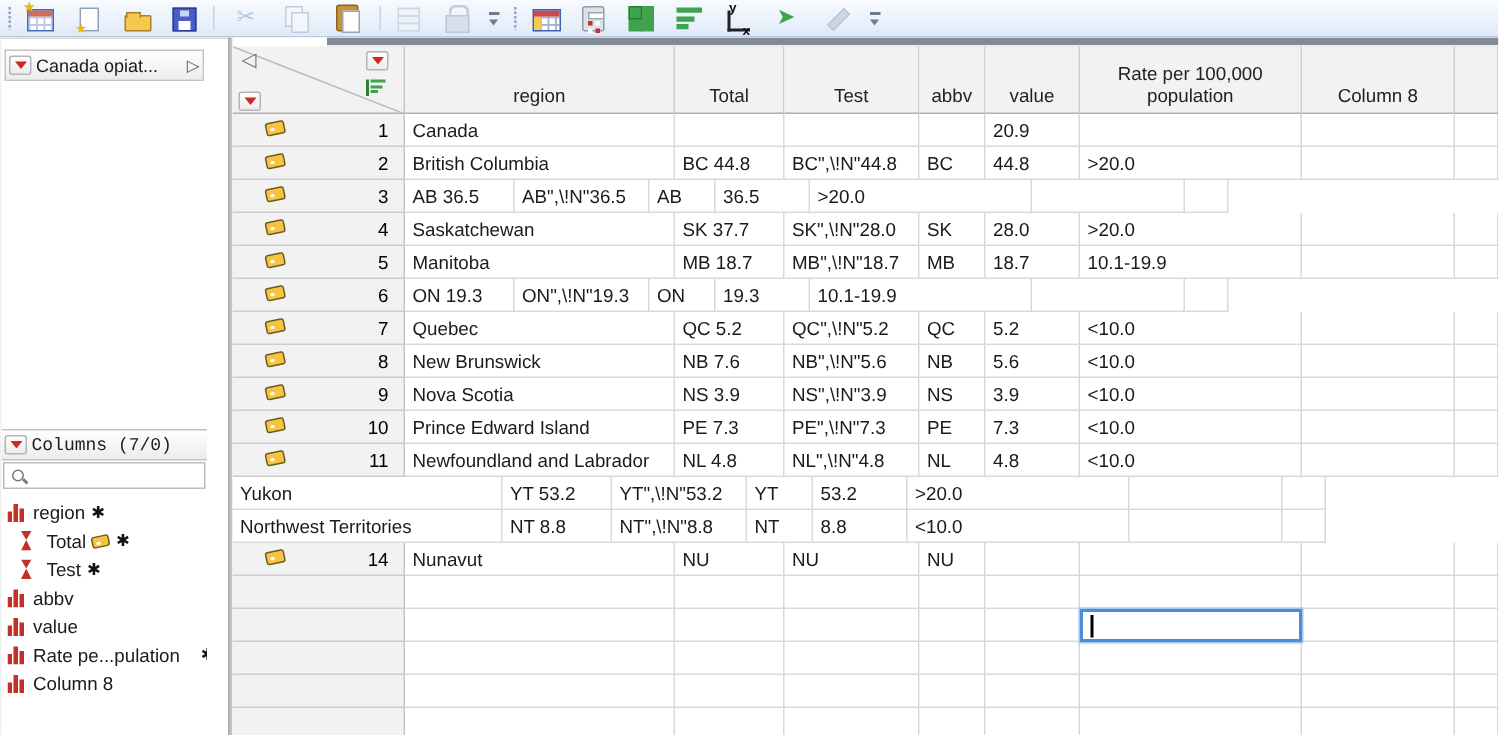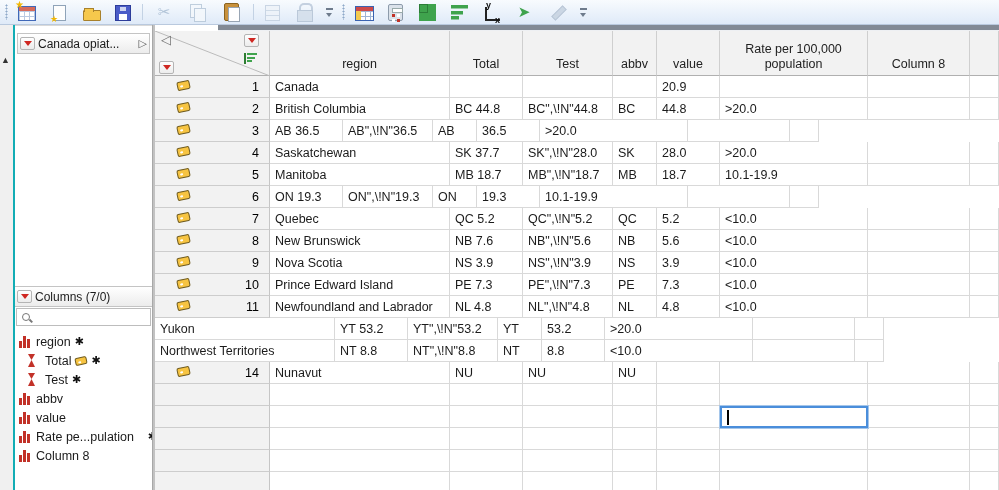--- a/index.html
+++ b/index.html
@@ -64,30 +64,30 @@
   .i-edit::before { content:""; position:absolute; left:8px; top:3px; width:4px; height:14px; background:#c6d2e0; border:1px solid #b2c0d2; transform:rotate(45deg); }
   .dis { opacity:.85; }
   .i-cut.dis { color:#a9bdd3; }
 
   
   .left-rail { position:absolute; left:0; top:25px; width:13px; height:465px; background:#f0f0f0; }
   .rail-toggle { position:absolute; left:1px; top:30px; font-size:9px; color:#333; cursor:pointer; }
   .teal-edge { position:absolute; left:13px; top:25px; width:2px; height:465px; background:#12adb5; }
 
   
-  .side-panel { position:absolute; left:15px; top:25px; width:154px; height:465px; background:#fff; overflow:hidden; border-top:1px solid #d9d9d9; }
+  .side-panel { position:absolute; left:1px; top:25px; width:154px; height:465px; background:#fff; overflow:hidden; border-top:1px solid #d9d9d9; }
   .panel-hdr { display:flex; align-items:center; height:21px; border:1px solid #c4c4c4; background:linear-gradient(#ffffff,#ececec); padding:0 2px; }
   .table-title-box { position:absolute; left:2px; top:7px; width:133px; }
   .ptitle { font-size:12px; margin-left:3px; flex:1; white-space:nowrap; overflow:hidden; }
   .disc { font-size:11px; color:#555; margin-left:2px; }
   .rtri-btn { width:15px; height:13px; border:1px solid #b4b4b4; border-radius:2px; background:linear-gradient(#fefefe,#ececec);
     display:inline-flex; align-items:center; justify-content:center; flex:none; }
   .rtri { width:0; height:0; border-left:4px solid transparent; border-right:4px solid transparent; border-top:5px solid #cf2721; }
   .columns-section { position:absolute; left:0; top:260px; width:137px; }
-  .columns-section .panel-hdr { border-left:none; border-right:none; }
+  .columns-section .panel-hdr { border-left:none; border-right:none;font-family:Liberation Mono, monospace; }
   .search-box { height:18px; margin:1px 1px 0; border:1px solid #bdbdbd; background:#fff; display:flex; align-items:center; padding-left:5px; }
   .mag { width:8px; height:8px; border:1.5px solid #777; border-radius:50%; position:relative; flex:none; }
   .mag::after { content:""; position:absolute; width:4px; height:1.5px; background:#777; transform:rotate(45deg); right:-3.5px; bottom:-1px; }
   .search-input { border:none; outline:none; flex:1; font-size:11px; min-width:0; background:transparent; }
   .col-list { padding-top:6px; overflow:hidden; }
   .col-item { height:19px; display:flex; align-items:center; padding-left:4px; font-size:12.5px; white-space:nowrap; }
   .col-item.indent { padding-left:13px; }
   .colicon { width:15px; display:inline-flex; align-items:flex-end; flex:none; }
   .colicon svg { display:block; }
   .clabel { margin-left:2px; }

